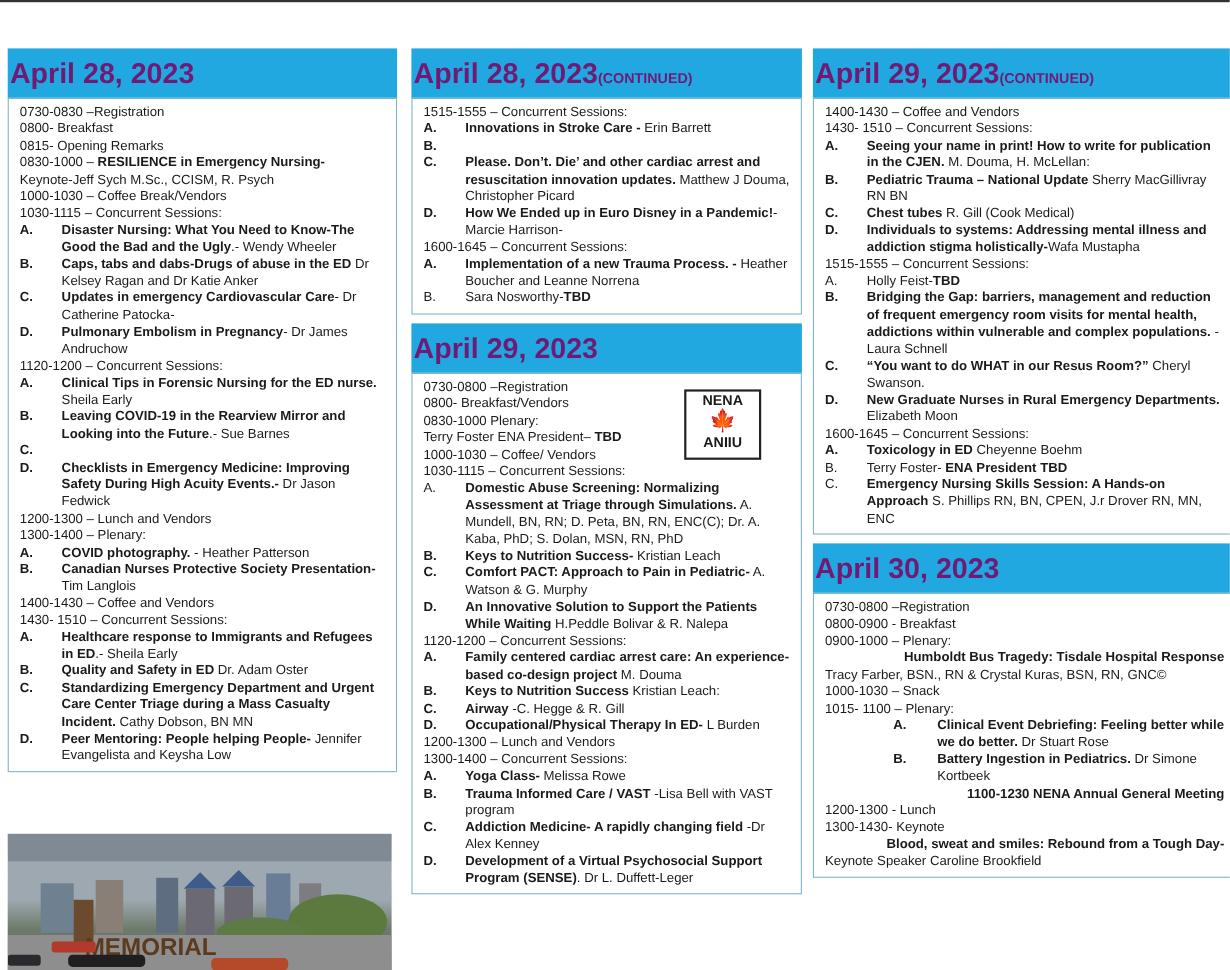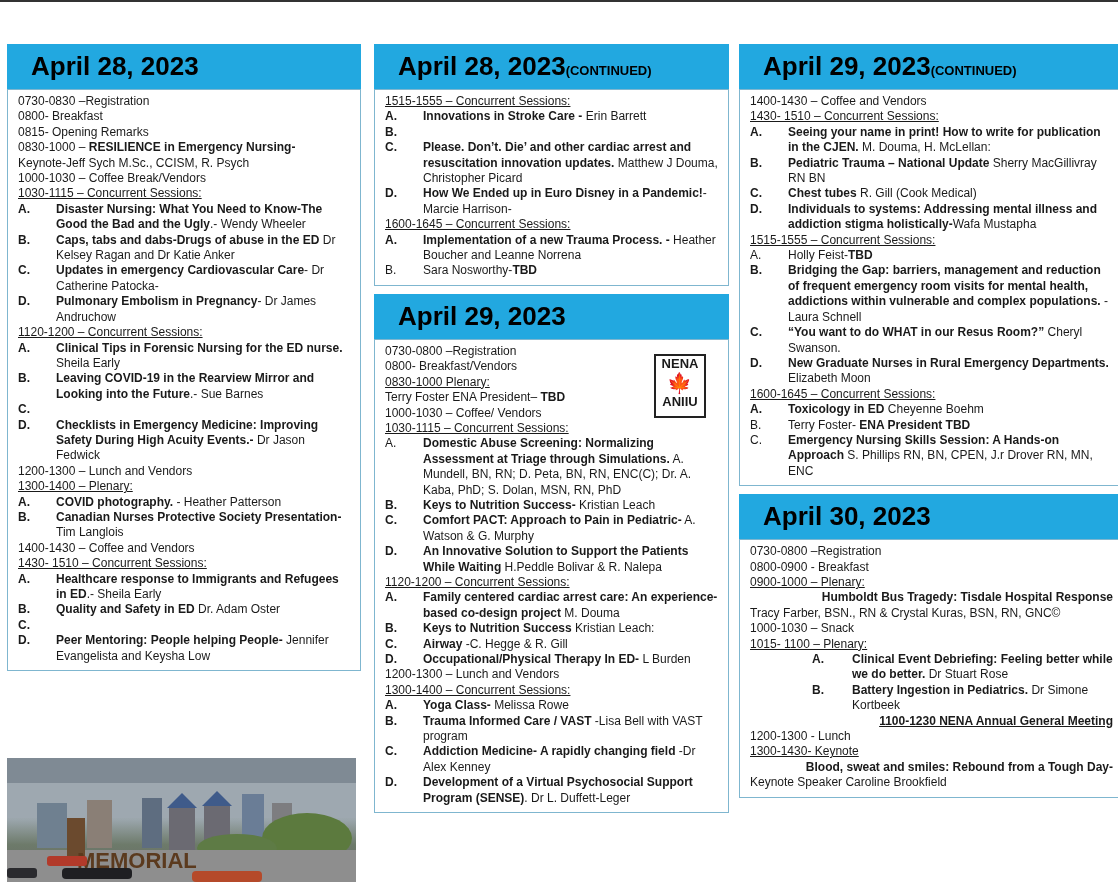--- a/index.html
+++ b/index.html
@@ -7,58 +7,58 @@
   body { font-family: "Liberation Sans", sans-serif; color: #1a1a1a; position: relative; }
   .topline { position: absolute; left: 0; top: 0; width: 1118px; height: 2px; background: #333; }
 
   .col { position: absolute; top: 44px; }
   .col1 { left: 7px; width: 354px; }
   .col2 { left: 374px; width: 355px; }
   .col3 { left: 739px; width: 383px; }
 
   .day-header {
     background: #22a8e0;
-    color: #000000;
+    color: #701a75;
     font-weight: bold;
     font-size: 26px;
     height: 45px;
     line-height: 45px;
-    padding-left: 24px;
+    padding-left: 2px;
     white-space: nowrap;
   }
   .day-header .cont { font-size: 13px; font-weight: bold; }
 
   .day-box {
     border: 1.5px solid #7fb6cf;
     background: #ffffff;
     padding: 4px 8px 6px 10px;
     font-size: 12px;
     line-height: 15.4px;
     position: relative;
   }
   .gap { height: 8px; }
 
   .line { display: block; }
-  .u { text-decoration: underline; }
+  .u { }
   .b { font-weight: bold; text-align: right; }
   .item { display: flex; }
   .item .letter { width: 38px; flex: 0 0 38px; }
   .item .letter.bold { font-weight: bold; }
   .item .txt { flex: 1; }
   .item.indent { padding-left: 62px; }
   .item.indent .letter { width: 40px; flex: 0 0 40px; font-weight: bold; }
 
   .photo {
     position: absolute; left: 7px; top: 758px; width: 349px; height: 124px;
     overflow: hidden;
     background: linear-gradient(#8f9aa3 0%, #b8c0c6 30%, #9aa5ab 50%, #6d7a6a 70%, #666 100%);
   }
   .logo {
-    position: absolute; right: 22px; top: 14px;
-    width: 52px; height: 64px; border: 2px solid #222; background: #fff;
+    position: absolute; right: 36px; top: 14px;
+    width: 70px; height: 64px; border: 2px solid #222; background: #fff;
     text-align: center; font-weight: bold; font-size: 13px; line-height: 16px;
   }
   .logo .leaf { color: #e02020; font-size: 22px; line-height: 22px; display: block; }
 </style>
 </head>
 <body>
 
 <div class="topline"></div>
 
 <div class="col col1" id="col0">
@@ -118,20 +118,21 @@
       <div class="item">
         <span class="letter bold">A.</span>
         <span class="txt"><span class="b">Healthcare response to Immigrants and Refugees in ED</span><span>.- Sheila Early</span></span>
       </div>
       <div class="item">
         <span class="letter bold">B.</span>
         <span class="txt"><span class="b">Quality and Safety in ED</span><span> Dr. Adam Oster</span></span>
       </div>
       <div class="item">
         <span class="letter bold">C.</span>
+        <span class="txt"><span class="b">Standardizing Emergency Department and Urgent Care Center Triage during a Mass Casualty Incident.</span><span> Cathy Dobson, BN MN</span></span>
       </div>
       <div class="item">
         <span class="letter bold">D.</span>
         <span class="txt"><span class="b">Peer Mentoring: People helping People-</span><span> Jennifer Evangelista and Keysha Low</span></span>
       </div>
     </div>
   </div>
 <div class="col col2" id="col1">
     <div class="day-header"><span>April 28, 2023</span><span class="cont">(CONTINUED)</span></div>
     <div class="day-box">

